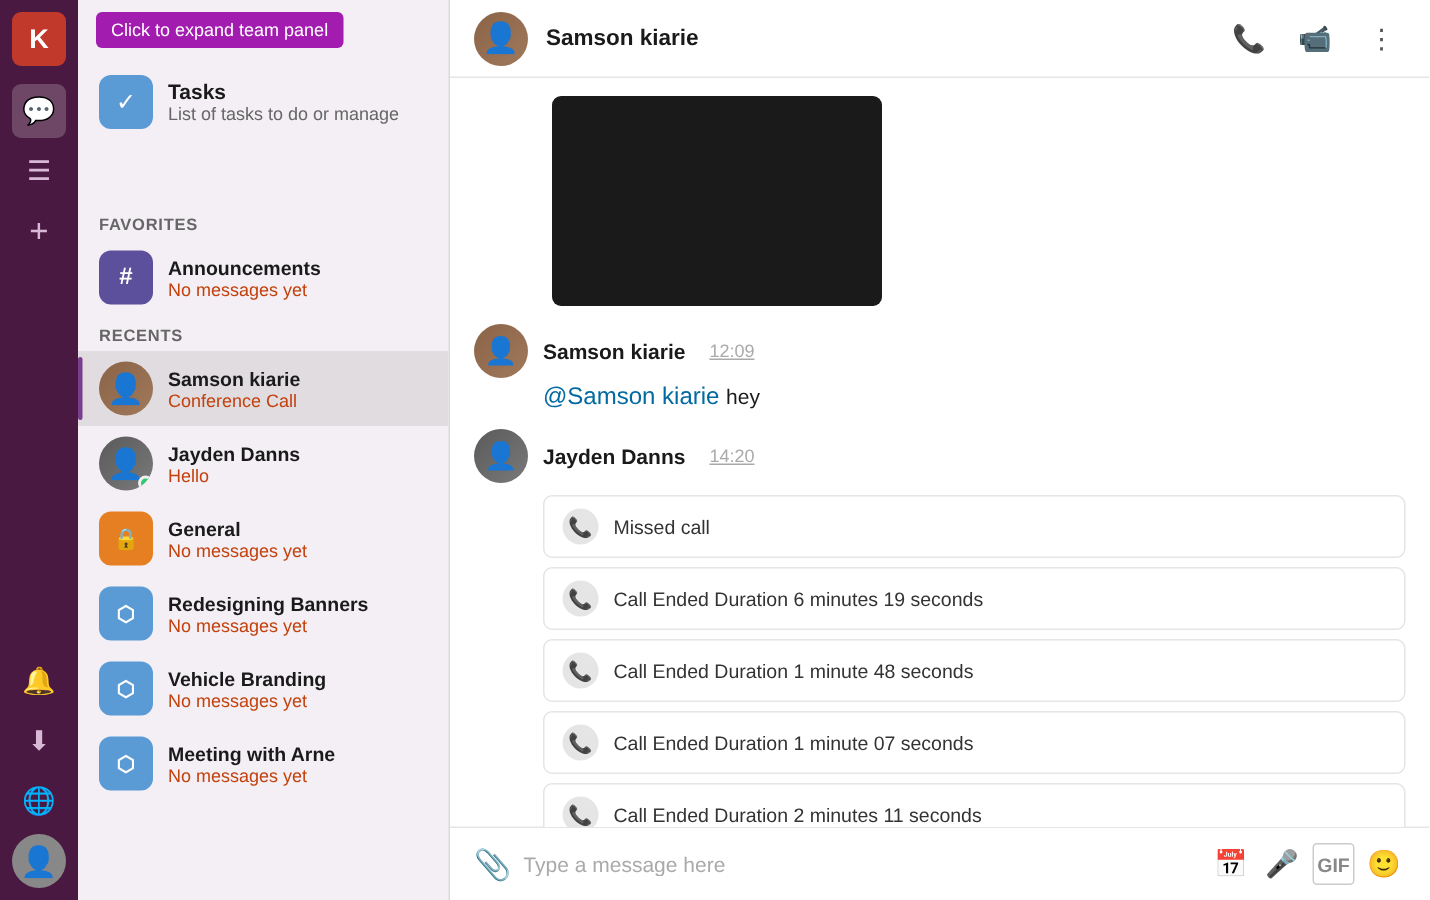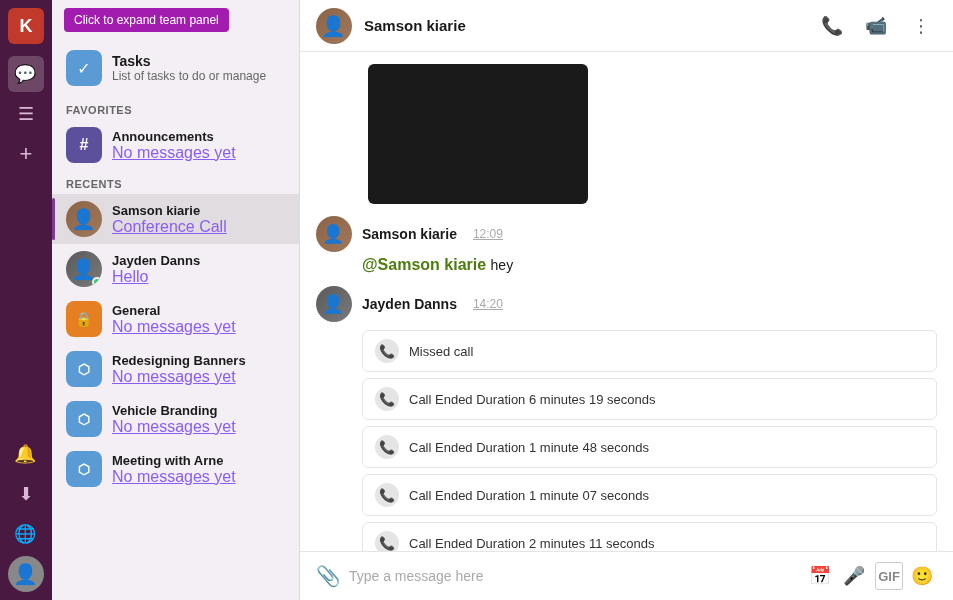--- a/index.html
+++ b/index.html
@@ -91,22 +91,22 @@
     .online-dot {
       width: 10px; height: 10px; border-radius: 50%;
       background: #2ecc71; border: 2px solid #f3eff4;
       position: absolute; bottom: 0; right: 0;
     }
     .active-bar {
       position: absolute; left: 0; top: 4px; bottom: 4px;
       width: 3px; background: #7b3d8e; border-radius: 2px;
     }
     .channel-text .name { font-size: 13px; font-weight: 600; color: #1a1a1a; }
-    .channel-text .preview { font-size: 16px; color: #8b5cf6; text-decoration: underline; }
-    .sidebar-scroll { overflow-y: auto; flex: 1; }
+    .channel-text .preview { font-size: 12px; color: #c2410c; }
+    .sidebar-scroll { overflow-y: auto; flex: 1; margin-top: 40px; }
 
     
     .chat-area {
       flex: 1;
       display: flex;
       flex-direction: column;
       background: #fff;
     }
     .chat-header {
       height: 52px; border-bottom: 1px solid #e5e5e5;
@@ -138,21 +138,21 @@
       display: flex; align-items: center; gap: 10px; margin-bottom: 4px;
     }
     .msg-avatar {
       width: 36px; height: 36px; border-radius: 50%;
       background: #888; flex-shrink: 0;
       display: flex; align-items: center; justify-content: center;
     }
     .msg-sender { font-size: 14px; font-weight: 700; color: #1a1a1a; }
     .msg-time { font-size: 12px; color: #aaa; margin-left: 6px; text-decoration: underline; }
     .msg-body { margin-left: 46px; }
-    .msg-mention { color: #4d7c0f; font-weight: 700; }
+    .msg-mention { color: #0369a1; font-weight: 400; }
     .msg-text { font-size: 14px; color: #1a1a1a; }
 
     .call-item {
       display: flex; align-items: center; gap: 10px;
       border: 1px solid #e5e5e5; border-radius: 6px;
       padding: 8px 12px; margin-bottom: 6px; margin-left: 0;
       background: #fff;
     }
     .call-icon {
       width: 24px; height: 24px; border-radius: 50%;

